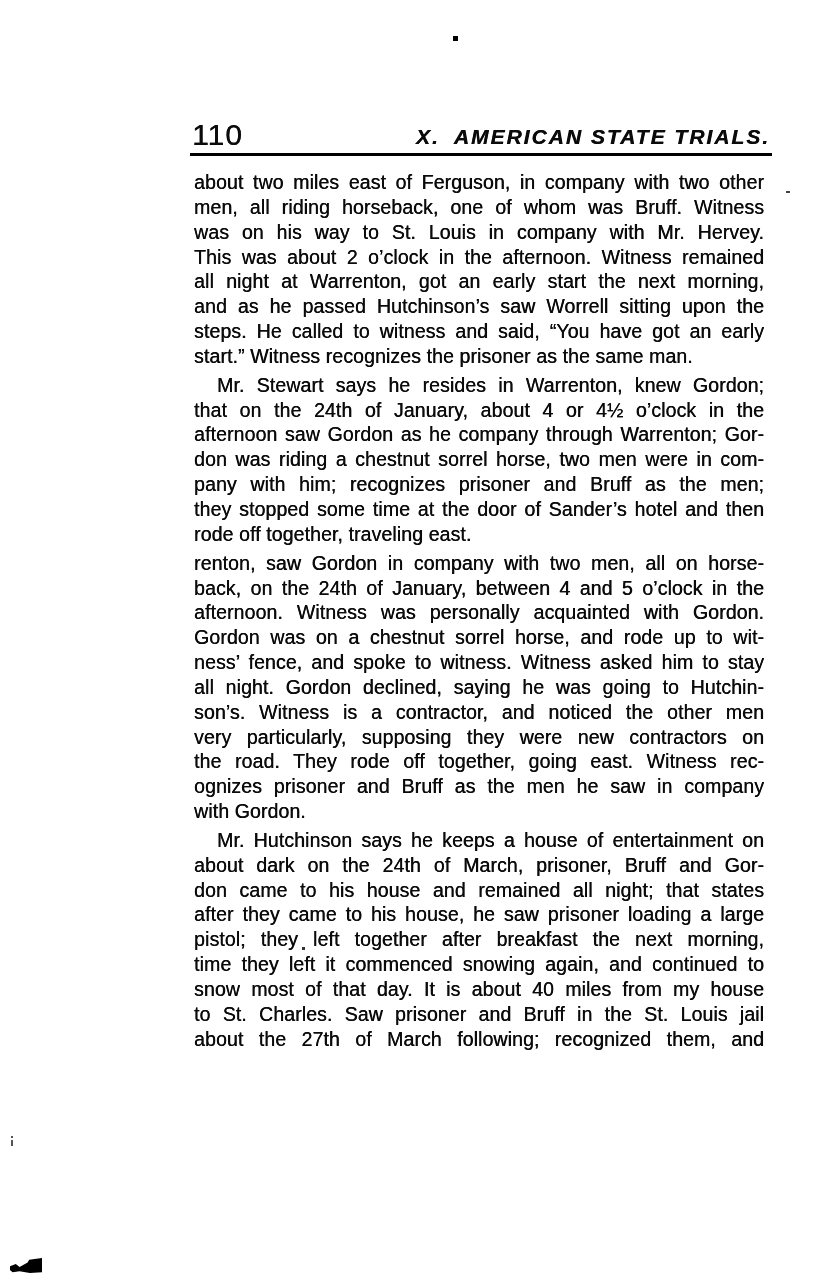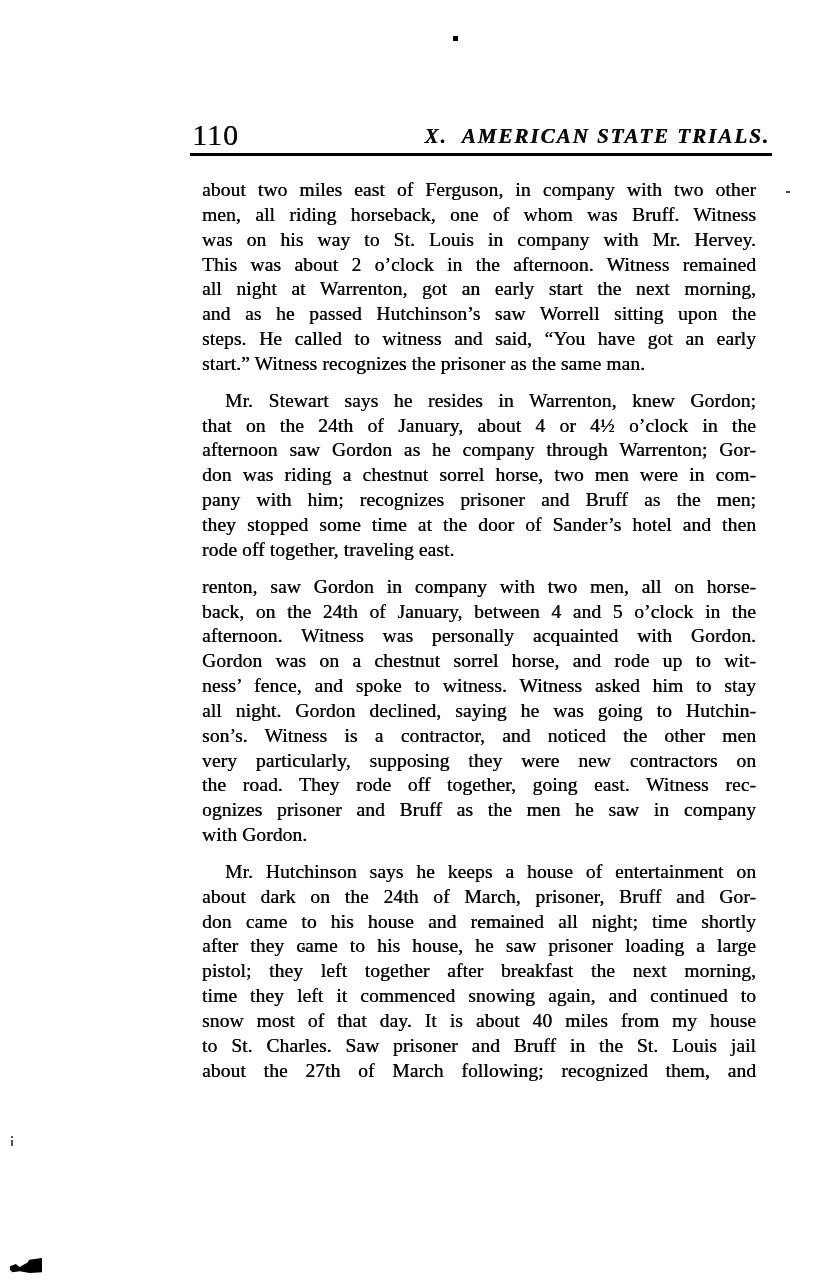--- a/index.html
+++ b/index.html
@@ -8,21 +8,21 @@
     width: 836px;
     height: 1284px;
     background: #ffffff;
     overflow: hidden;
   }
   .page {
     position: relative;
     width: 836px;
     height: 1180px;
     background: #ffffff;
-    font-family: Liberation Serif, serif;
+    font-family: Liberation Sans, sans-serif;
     color: #0b0b0b;
   }
 
   
   .header {
     position: absolute;
     left: 190px;
     top: 116px;
     width: 580px;
     height: 34px;
@@ -64,21 +64,21 @@
   .text-block {
     position: absolute;
     left: 190px;
     top: 166px;
     width: 578px;
     font-size: 19.5px;
     line-height: 24.85px;
     letter-spacing: 0.1px;
     text-shadow: 0.35px 0 0 currentColor;
   }
-  .paragraph { margin: 12px; padding: 0; }
+  .paragraph { margin: 4px; padding: 0; }
   .line {
     text-align: justify;
     text-align-last: justify;
     white-space: normal;
     overflow: hidden;
     height: 24.85px;
   }
   .line.endline { text-align-last: left; }
   .line.indent { text-indent: 23px; }
 
@@ -141,21 +141,21 @@
         <div class="line">all night. Gordon declined, saying he was going to Hutchin-</div>
         <div class="line">son’s. Witness is a contractor, and noticed the other men</div>
         <div class="line">very particularly, supposing they were new contractors on</div>
         <div class="line">the road. They rode off together, going east. Witness rec-</div>
         <div class="line">ognizes prisoner and Bruff as the men he saw in company</div>
         <div class="line endline">with Gordon.</div>
       </div>
       <div class="paragraph">
         <div class="line indent">Mr. Hutchinson says he keeps a house of entertainment on</div>
         <div class="line">about dark on the 24th of March, prisoner, Bruff and Gor-</div>
-        <div class="line">don came to his house and remained all night; time shortly</div>
+        <div class="line">don came to his house and remained all night; that states</div>
         <div class="line">after they came to his house, he saw prisoner loading a large</div>
         <div class="line">pistol; they left together after breakfast the next morning,</div>
         <div class="line">time they left it commenced snowing again, and continued to</div>
         <div class="line">snow most of that day. It is about 40 miles from my house</div>
         <div class="line">to St. Charles. Saw prisoner and Bruff in the St. Louis jail</div>
         <div class="line">about the 27th of March following; recognized them, and</div>
       </div>
     </div>
 
 </div>

